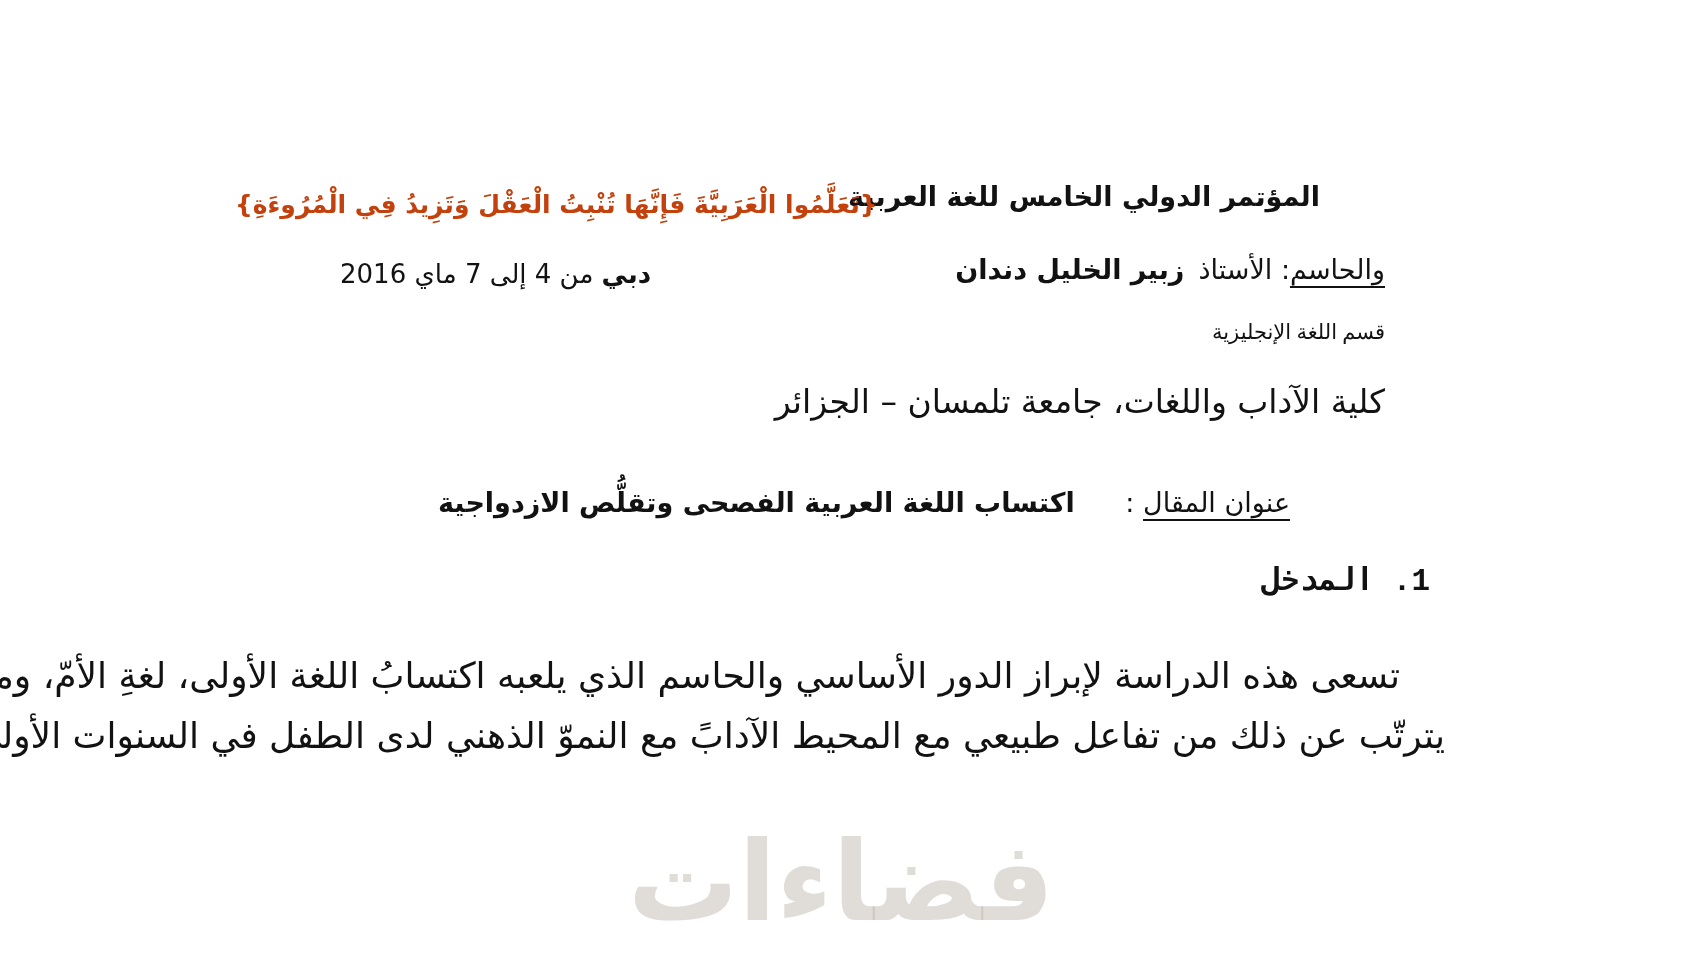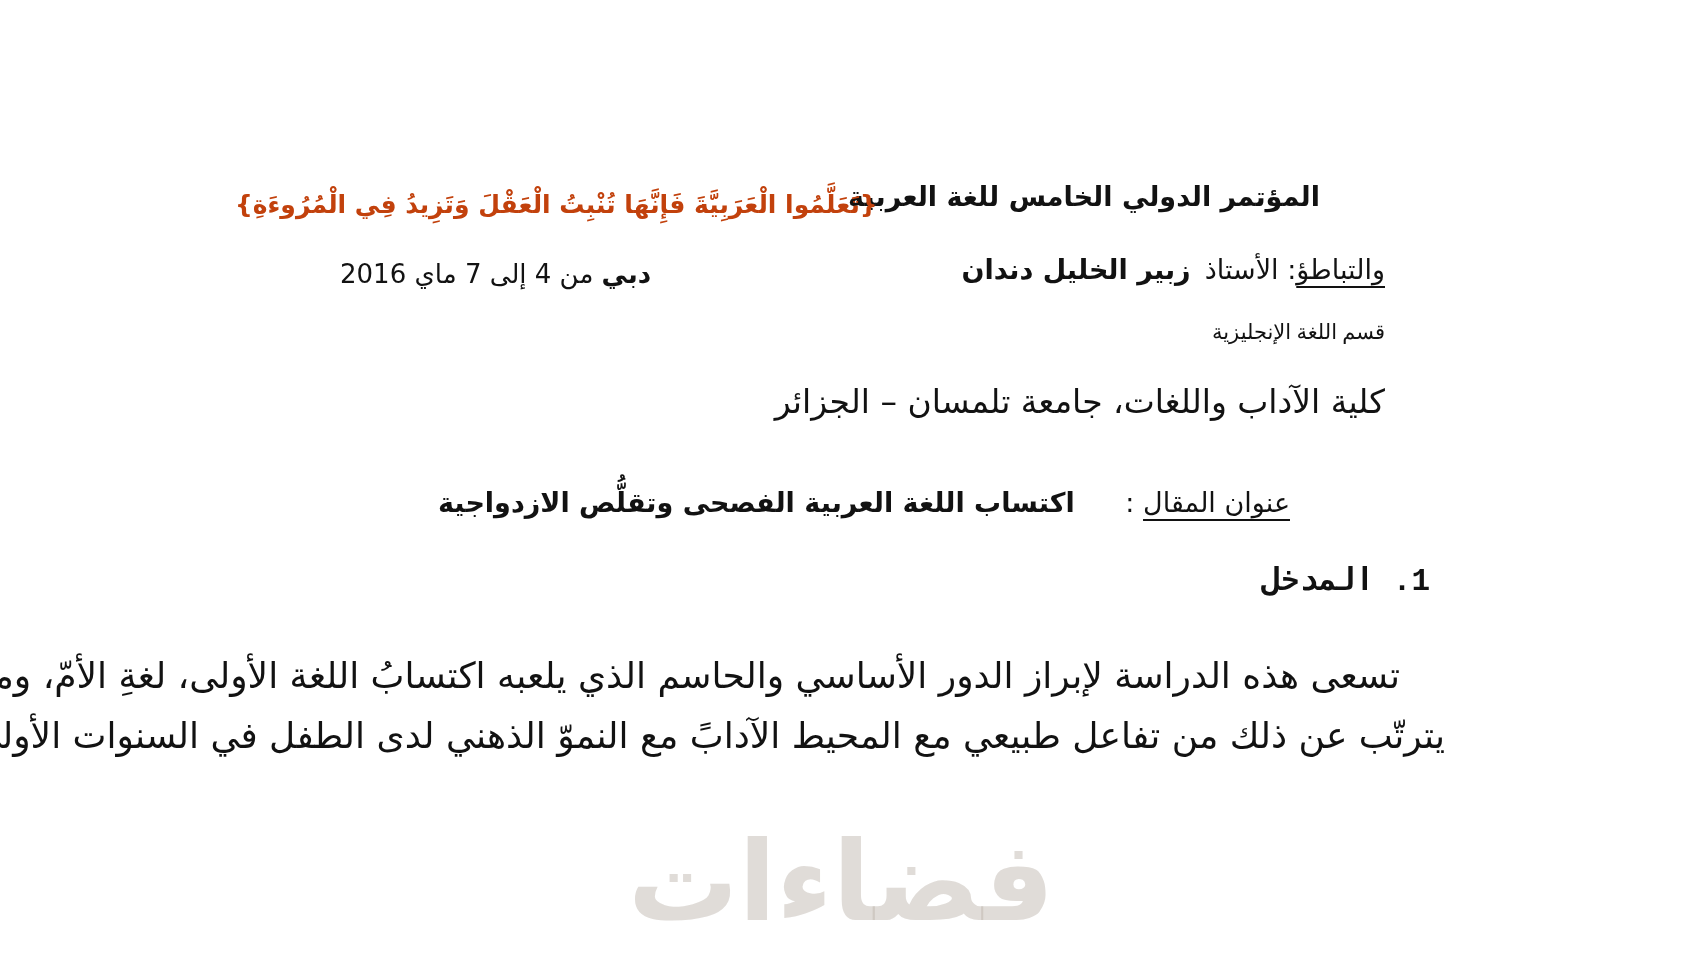--- a/index.html
+++ b/index.html
@@ -55,21 +55,21 @@
 <body>
 
 <div class="page">
 
   <div class="watermark">فضاءات</div>
 
   <div class="abs conference-title">المؤتمر الدولي الخامس للغة العربية</div>
 
   <div class="abs arabic-quote">{تَعَلَّمُوا الْعَرَبِيَّةَ فَإِنَّهَا تُنْبِتُ الْعَقْلَ وَتَزِيدُ فِي الْمُرُوءَةِ}</div>
 
-  <div class="abs participant-line"><span class="ul">والتباطؤ</span><span>: </span><span>الأستاذ</span><span class="bold name-gap">زبير الخليل دندان</span></div>
+  <div class="abs participant-line"><span class="ul">والحاسم</span><span>: </span><span>الأستاذ</span><span class="bold name-gap">زبير الخليل دندان</span></div>
 
   <div class="abs venue-line"><span class="bold">دبي</span><span> من 4 إلى 7 ماي 2016</span></div>
 
   <div class="abs dept-line">قسم اللغة الإنجليزية</div>
 
   <div class="abs faculty-line">كلية الآداب واللغات، جامعة تلمسان – الجزائر</div>
 
   <div class="abs title-line"><span class="ul">عنوان المقال</span><span> : </span><span class="bold title-gap">اكتساب اللغة العربية الفصحى وتقلُّص الازدواجية</span></div>
 
   <div class="abs section-heading">1.  المدخل</div>

